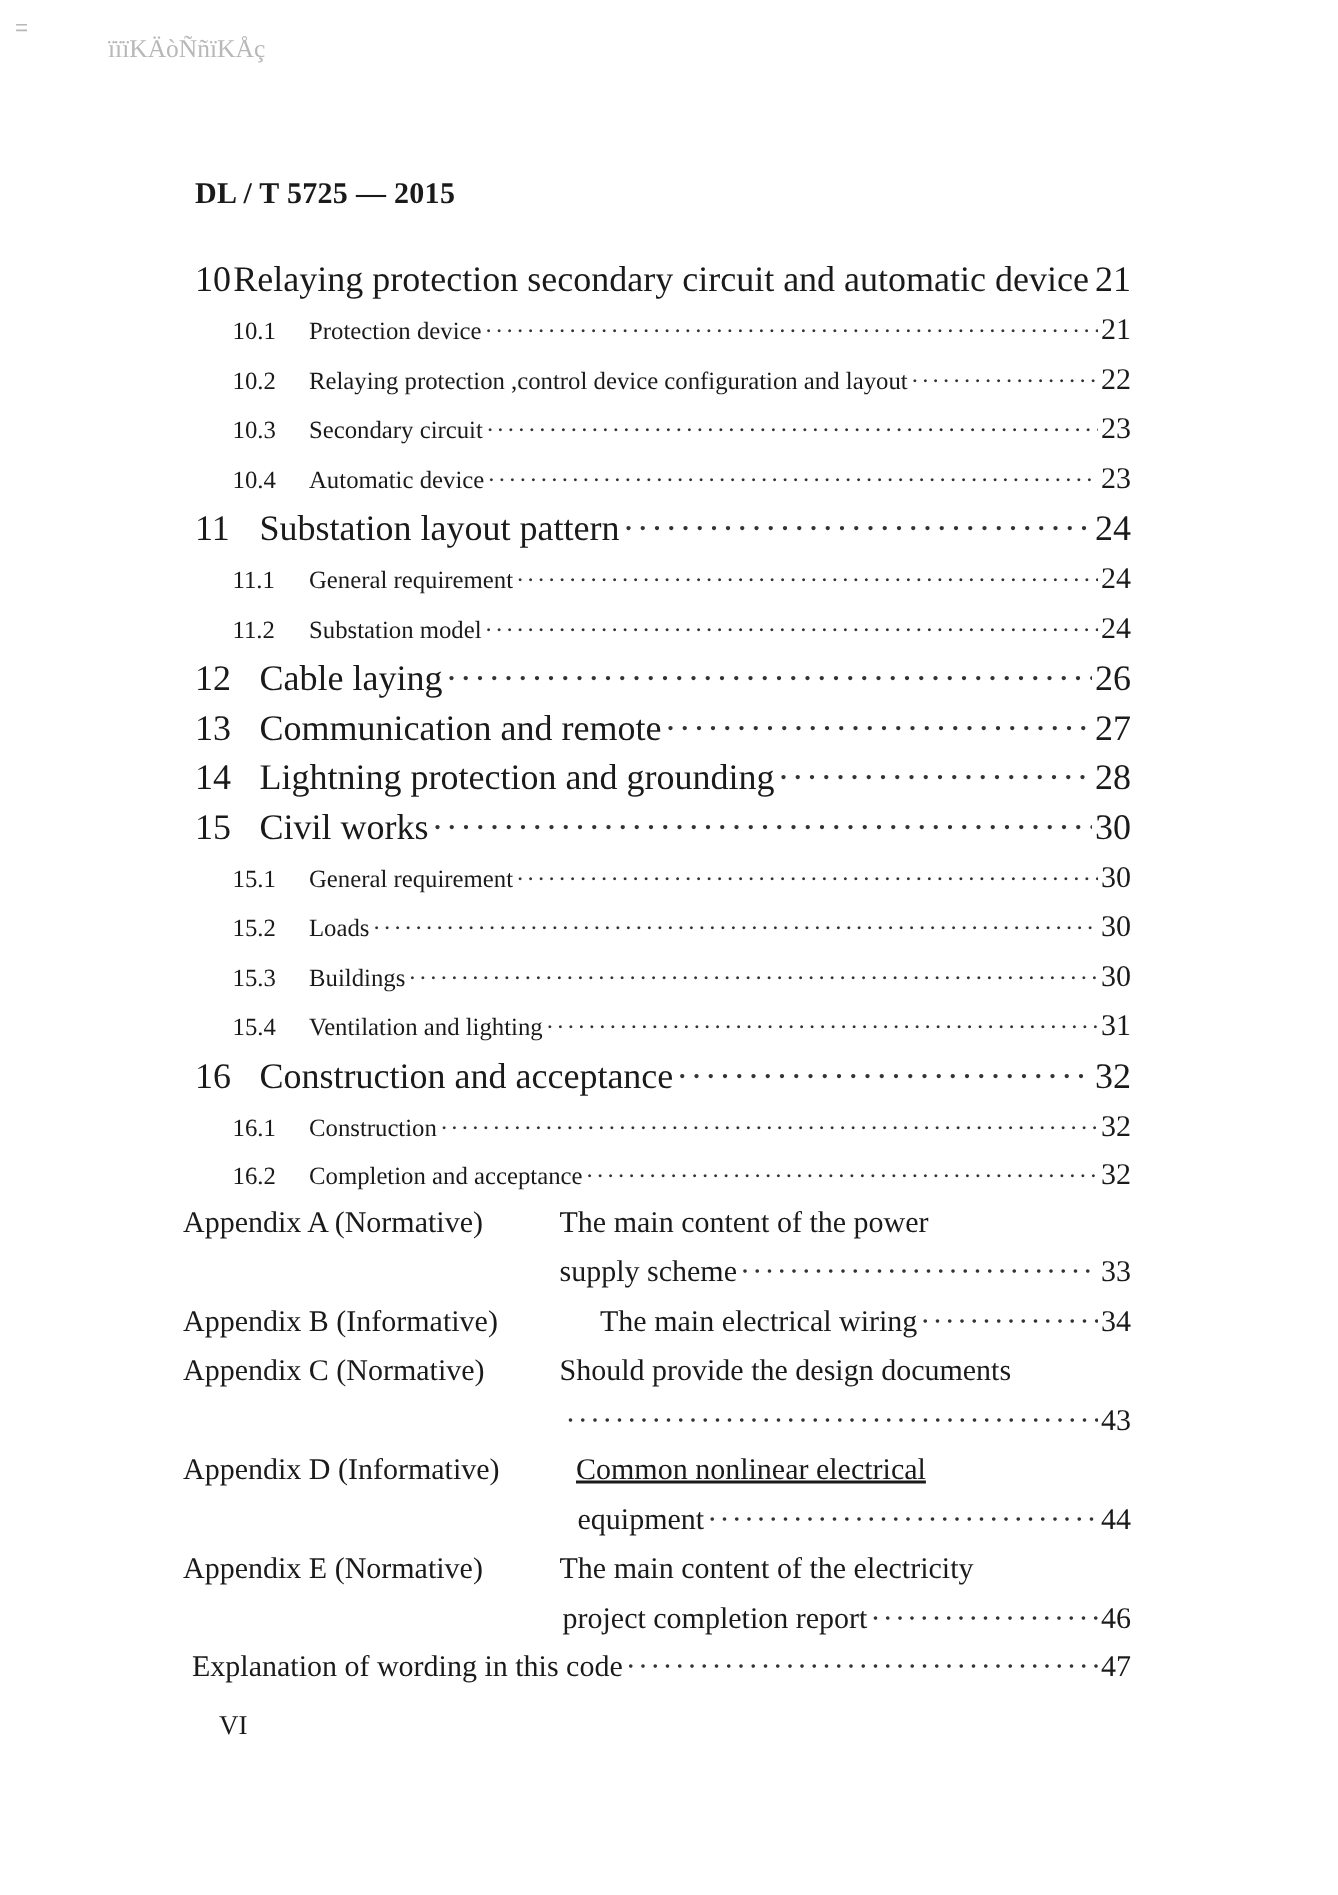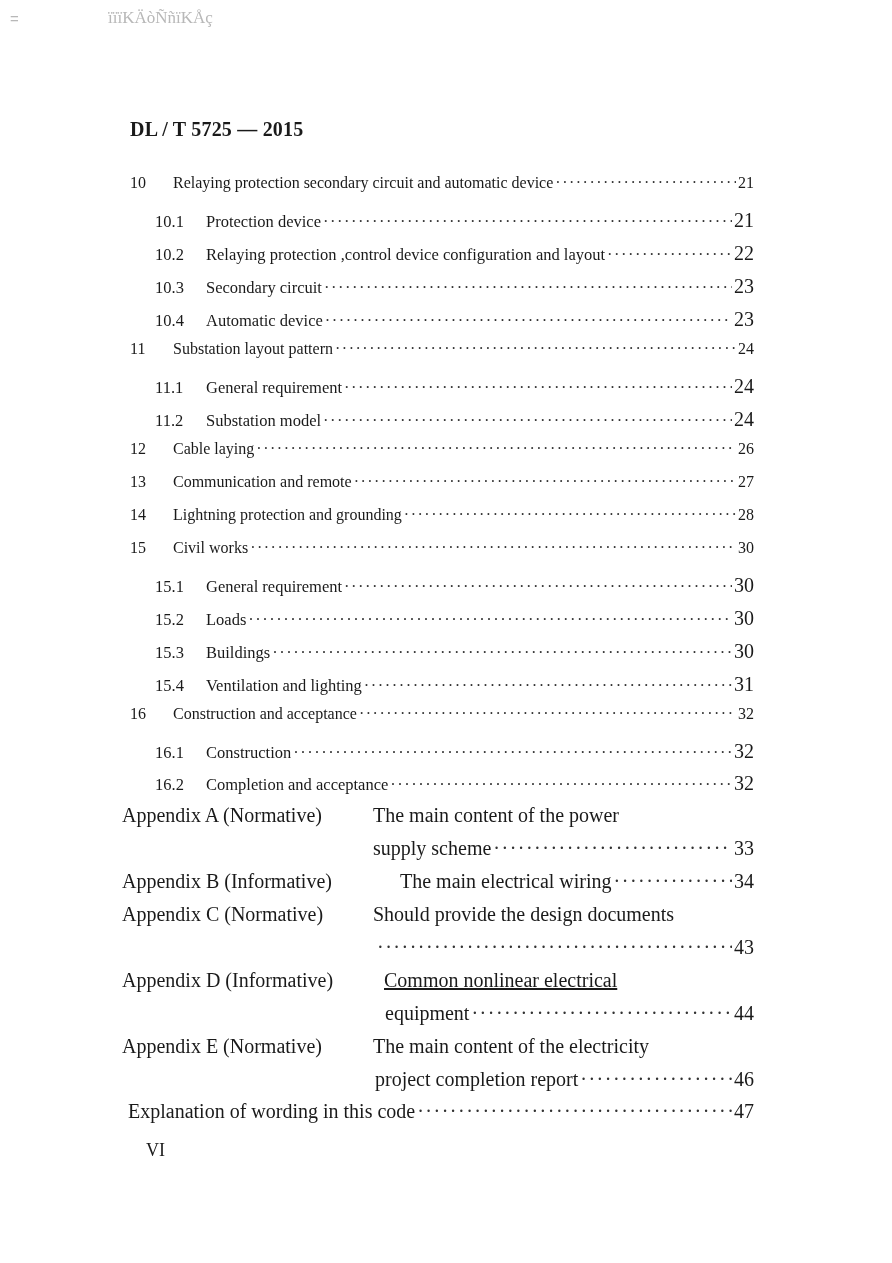--- a/index.html
+++ b/index.html
@@ -1,30 +1,30 @@
 <!DOCTYPE html>
 <html><head>
 <meta charset="utf-8">
 <style>
   html, body { margin: 0; padding: 0; background: #ffffff; }
   body { width: 892px; height: 1263px; position: relative; overflow: hidden;
          font-family: "Liberation Serif", "DejaVu Serif", serif; color: #1a1a1a; }
   .watermark { position: absolute; top: 8px; left: 0; width: 300px; height: 24px;
                color: #b8b8b8; font-size: 17px; }
   .wm-eq { position: absolute; left: 10px; top: 2px; font-family: "Liberation Sans", sans-serif; font-size: 15px; }
-  .wm-text { position: absolute; left: 72px; top: 0; margin-left: 36px; }
+  .wm-text { position: absolute; left: 72px; top: 15px; }
   .doc-code { position: absolute; left: 130px; top: 118px; font-weight: bold; font-size: 20px; letter-spacing: 0.2px; }
   .toc { position: absolute; left: 0; top: 0; width: 892px; }
   .row { position: absolute; display: flex; align-items: baseline; white-space: nowrap; }
   .row .num { display: inline-block; }
   .row .title { display: inline-block; }
   .row .leader { flex: 1; overflow: hidden; margin: 0 2px; letter-spacing: 1.5px; color: #333; }
   .row .leader::before { content: "··································································································································································································"; }
   .row .page { display: inline-block; text-align: right; }
-  .ch { left: 130px; right: 138px; font-size: 16px; justify-content: flex-end; }
+  .ch { left: 130px; right: 138px; font-size: 24px; justify-content: flex-end; }
   .ch .num { width: 43px; }
   .sec { left: 155px; right: 138px; font-size: 16.5px; }
   .sec .num { width: 51px; }
   .sec .page { font-size: 20px; }
   .app-label { position: absolute; left: 122px; font-size: 20px; white-space: nowrap; text-align: center; }
   .app-line { font-size: 20px; }
   .folio { position: absolute; left: 146px; top: 1140px; font-size: 18px; }
 </style>
 </head>
 <body>

